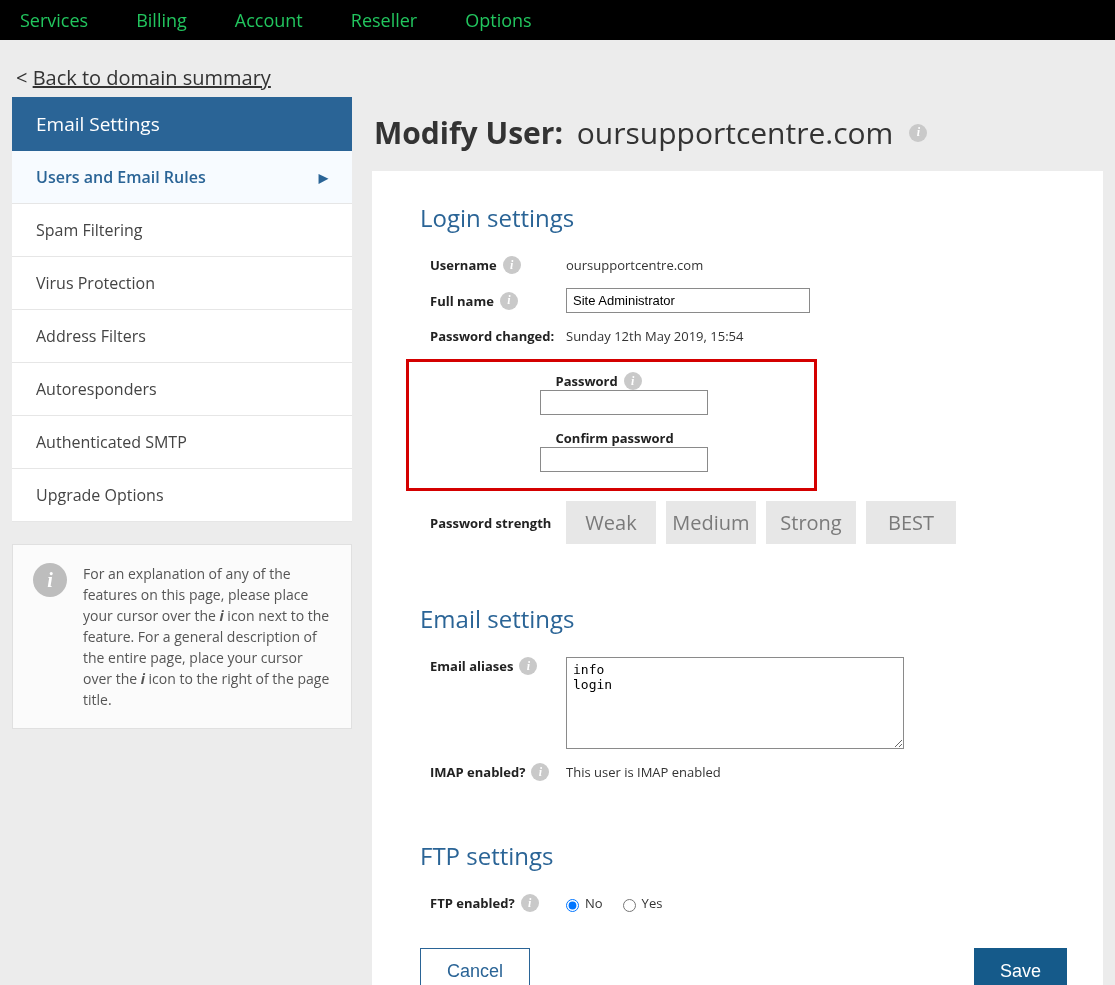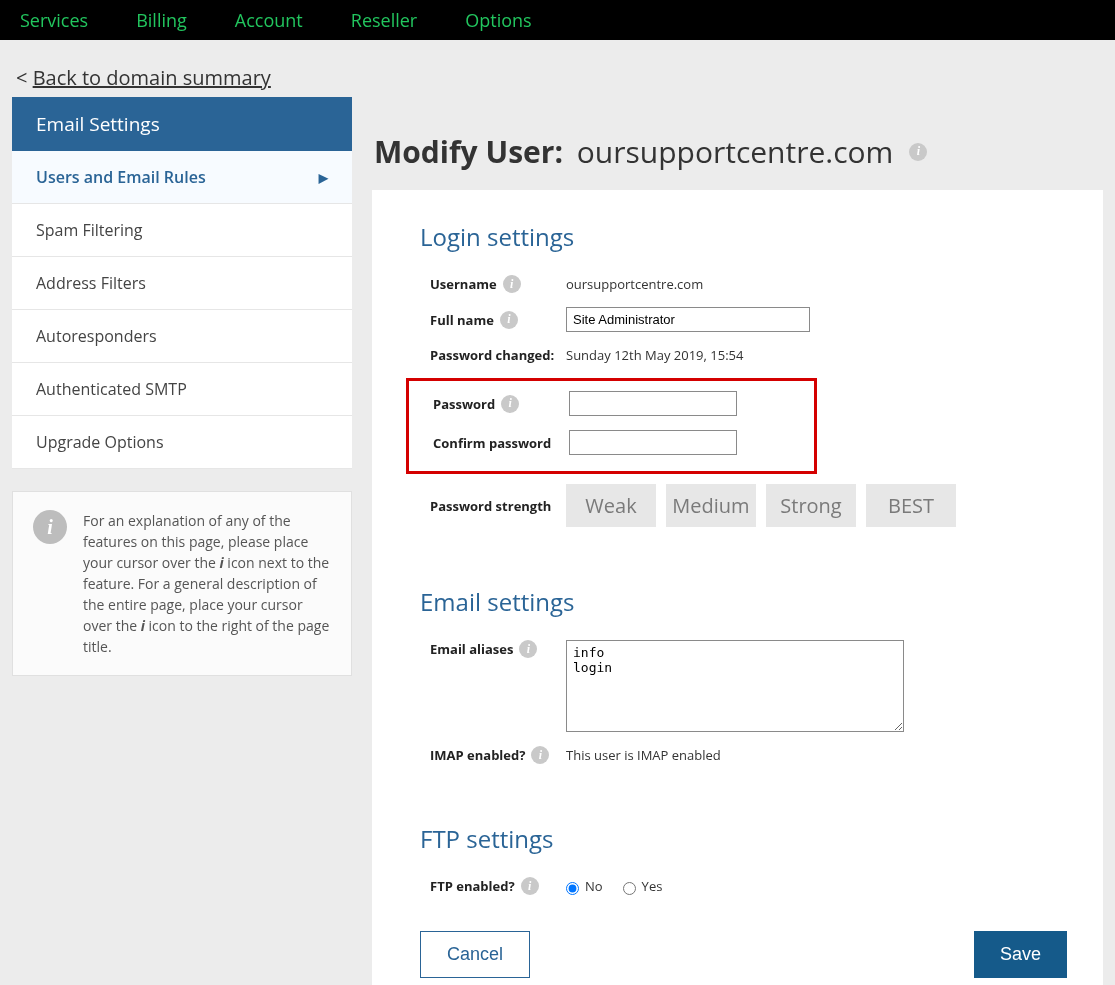--- a/index.html
+++ b/index.html
@@ -92,21 +92,21 @@
     font-size: 20px;
     display: flex; align-items: center; justify-content: center;
     flex-shrink: 0;
   }
   .infobox em { font-style: italic; font-weight: bold; }
   
   .page-title {
     font-size: 30px;
     font-weight: 400;
     color: #333;
-    margin: 34px 0 18px 2px;
+    margin: 15px 0 18px 2px;
     display: flex;
     align-items: center;
     gap: 10px;
   }
   .page-title b { font-weight: 700; margin-right: 6px;}
   .info-icon {
     display: inline-flex;
     width: 18px; height: 18px;
     border-radius: 50%;
     background: #c9c9c9;
@@ -166,21 +166,21 @@
     resize: both;
   }
   
   .pw-highlight {
     border: 3px solid #d40000;
     padding: 10px 0 2px 0;
     margin-left: -14px;
     margin-right: 250px;
     margin-bottom: 10px;
   }
-  .pw-highlight .form-row { padding-left: 24px; }
+  .pw-highlight .form-row { padding-left: 24px; flex-direction: column; }
   
   .strength {
     display: flex;
     gap: 10px;
   }
   .strength-cell {
     width: 90px;
     text-align: center;
     padding: 8px 0;
     background: #e7e7e7;
@@ -234,20 +234,23 @@
     <div class="menu-header">Email Settings</div>
 
     <div class="menu-item active">
       <span>Users and Email Rules</span>
       <span class="arrow">▶</span>
     </div>
     <div class="menu-item">
       <span>Spam Filtering</span>
     </div>
     <div class="menu-item">
+      <span>Virus Protection</span>
+    </div>
+    <div class="menu-item">
       <span>Address Filters</span>
     </div>
     <div class="menu-item">
       <span>Autoresponders</span>
     </div>
     <div class="menu-item">
       <span>Authenticated SMTP</span>
     </div>
     <div class="menu-item">
       <span>Upgrade Options</span>

